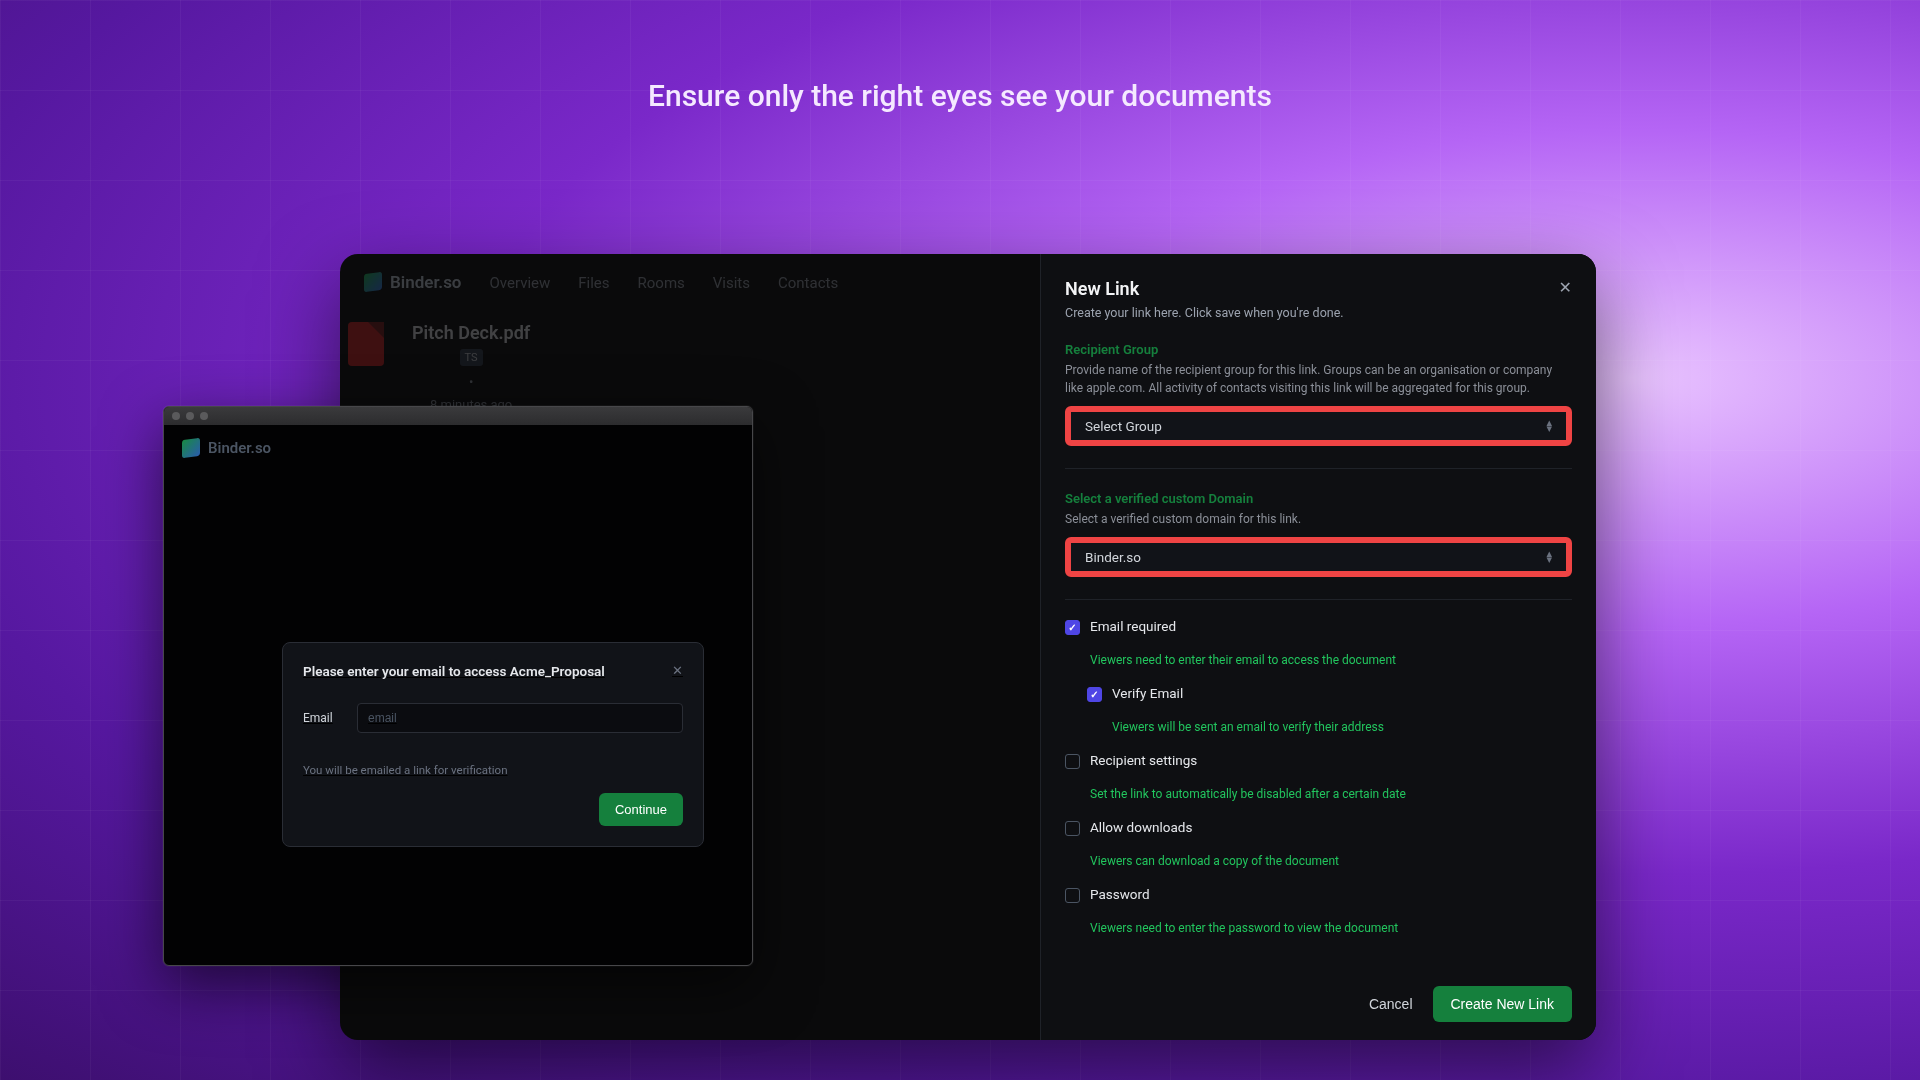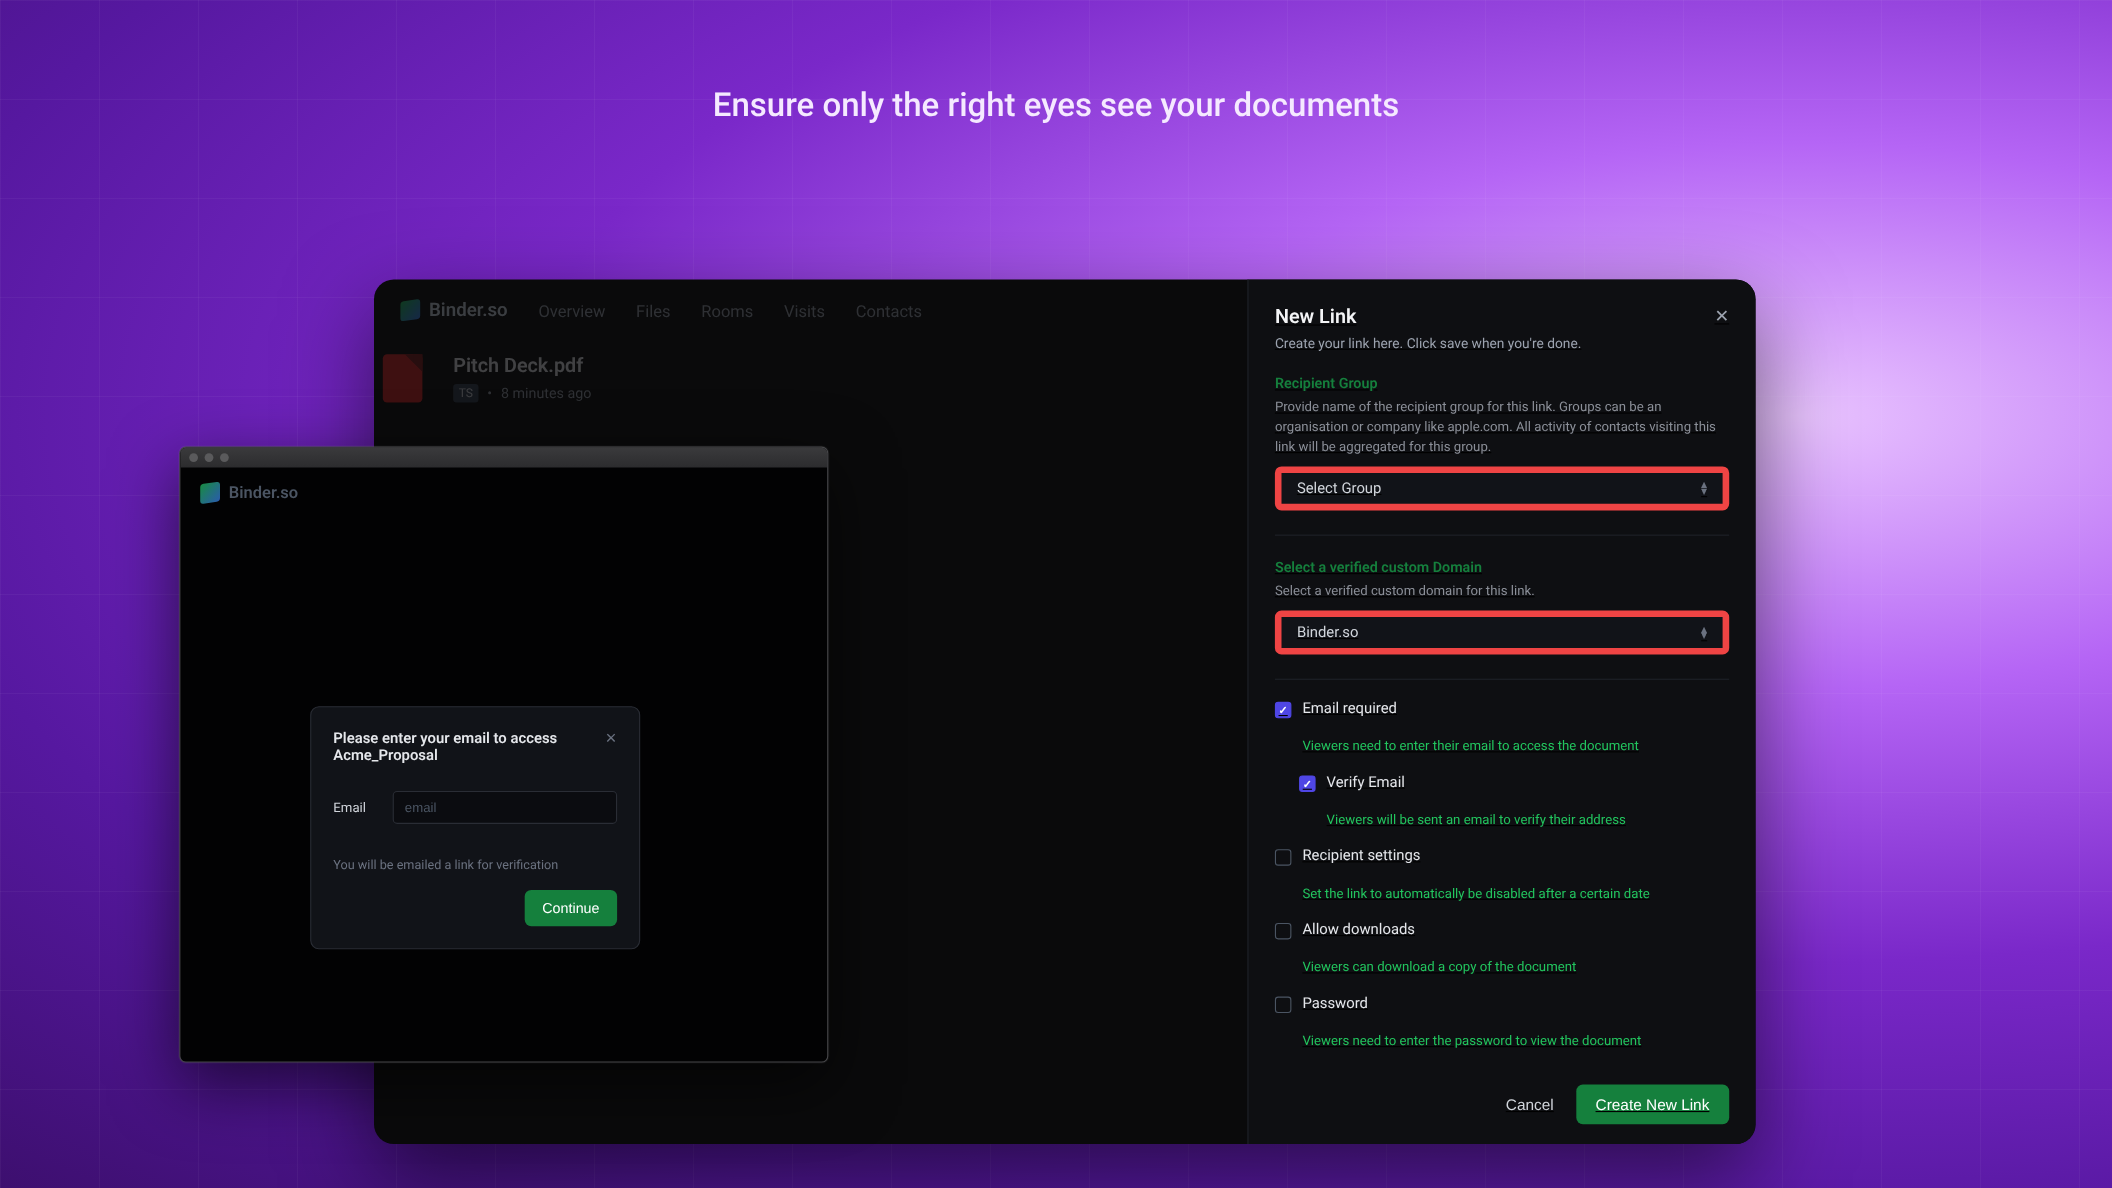--- a/index.html
+++ b/index.html
@@ -89,46 +89,45 @@
   border-radius: 4px;
   position: relative;
 }
 .pdf-icon::after {
   content:"";
   position:absolute; top:0; right:0;
   border-width:8px; border-style:solid;
   border-color:#7f1d1d #7f1d1d transparent transparent;
 }
 .file-meta h3 { font-size: 18px; font-weight: 600; color: #e5e7eb; }
-.file-meta .sub { margin-top:6px; font-size:13px; color:#9ca3af; display:flex; align-items:flex-end; gap:8px;}
+.file-meta .sub { margin-top:6px; font-size:13px; color:#9ca3af; display:flex; align-items:center; gap:8px;flex-direction:column;}
 .ts-badge {
   background:#374151; color:#d1d5db; font-size:11px; padding:2px 5px; border-radius:3px;
 }
 .url-chip {
   margin: 180px 0 0 24px;
   display: inline-block;
   border: 1px solid #1f2937;
   border-radius: 6px;
   padding: 10px 14px;
   font-size: 13px;
   color: #6b7280;
   background:#111216;
 }
 
 
 .drawer {
   position: absolute;
   top: 0; right: 0; bottom: 0;
-  width: 462px;
+  width: 556px;
   background: #0e0f12;
   border-left: 1px solid #1f2228;
   padding: 24px 24px 18px 24px;
   display: flex;
   flex-direction: column;
-  text-decoration: underline;
 }
 .drawer-head { display:flex; justify-content:space-between; align-items:flex-start; }
 .drawer-head h2 { font-size: 18px; font-weight: 600; color:#f3f4f6; }
 .drawer-head .x { color:#9ca3af; font-size:16px; cursor:pointer; }
 .drawer-sub { font-size: 12.5px; color:#9ca3af; margin-top:6px; }
 .section { margin-top: 22px; }
 .section .lbl { font-size: 13px; font-weight: 600; color:#15803d; }
 .section .desc { font-size: 12px; color:#8b8f98; margin-top: 4px; line-height: 1.5; }
 .select {
   margin-top: 9px;
@@ -186,25 +185,26 @@
 .dot { width:8px; height:8px; border-radius:50%; background:#5a5a5c; }
 .mini-brand {
   display:flex; align-items:center; gap:8px;
   padding:14px 18px;
   font-size:15px; font-weight:600; color:#4b5563;
 }
 .mini-brand .brand-mark { opacity:0.7; }
 .email-modal {
   position:absolute;
   left:118px; top:235px;
-  width:300px;
+  width:422px;
   background:#111318;
   border:1px solid #2a2d35;
   border-radius:8px;
   padding:20px;
+  text-decoration:underline;
 }
 .email-modal-head { display:flex; justify-content:space-between; align-items:flex-start; }
 .email-modal-head h4 { font-size:13.5px; font-weight:600; color:#e5e7eb; }
 .email-modal-head .x2 { color:#6b7280; font-size:13px; cursor:pointer; }
 .email-form { margin-top:24px; display:flex; align-items:center; gap:14px;}
 .email-form label { font-size:12px; color:#d1d5db; width:40px;}
 .email-form input {
   flex:1; background:#0b0c10; border:1px solid #2a2d35; border-radius:4px;
   height:30px; padding:0 10px; color:#d1d5db; font-size:12px;
 }

